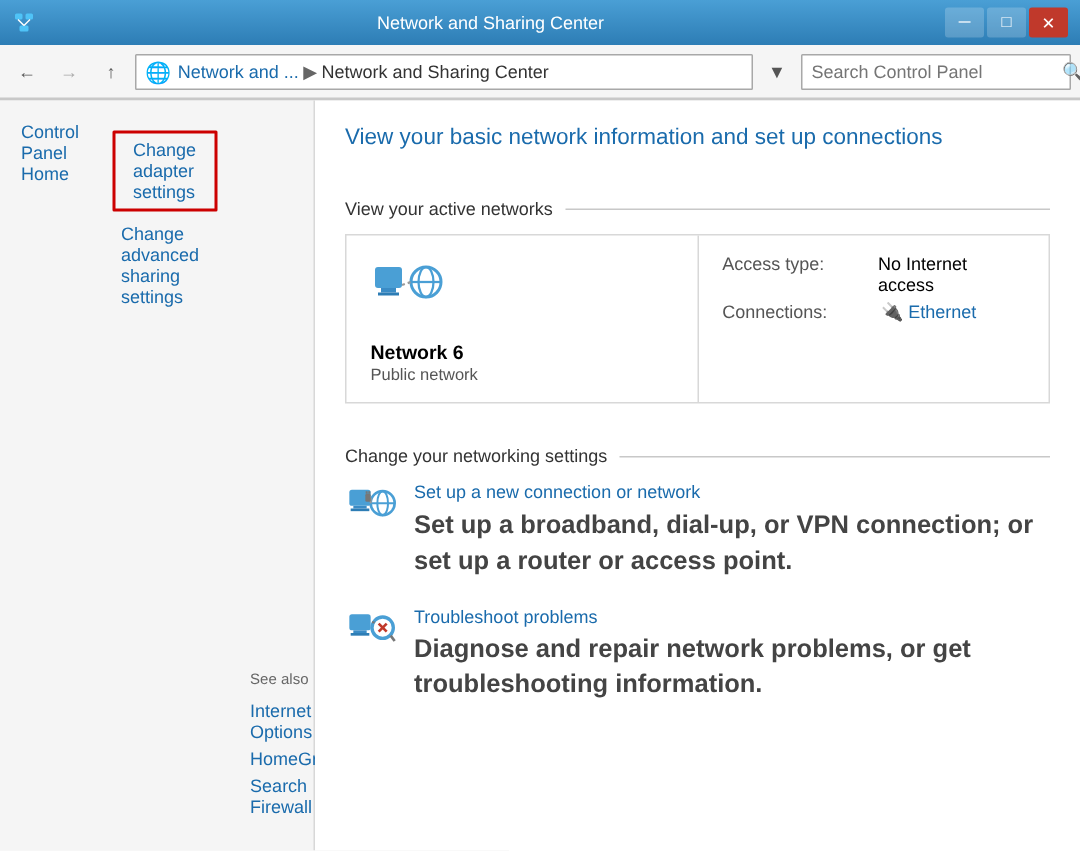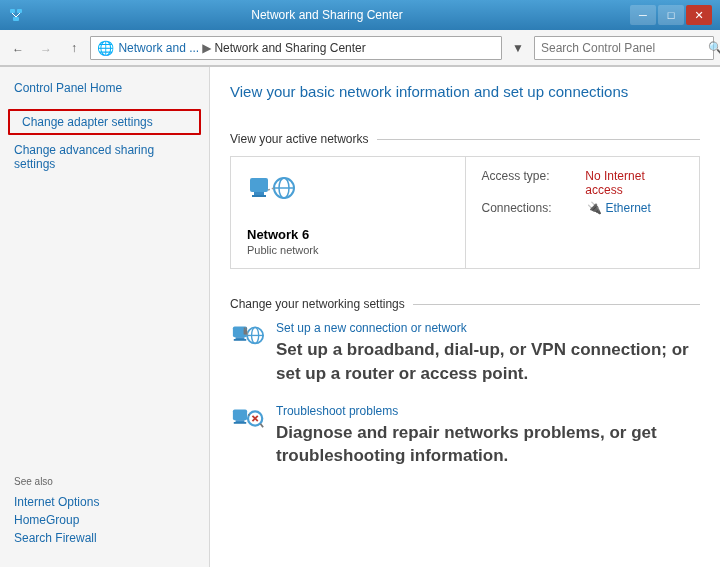--- a/index.html
+++ b/index.html
@@ -60,21 +60,21 @@
 
     
     .main-container { display: flex; height: calc(567px - 66px); }
 
     
     .sidebar {
       width: 210px; min-width: 210px;
       background: #f5f5f5;
       border-right: 1px solid #d8d8d8;
       padding: 10px 0;
-      display: flex; flex-direction: column;
+      display: flex; flex-direction: row;
     }
     .sidebar-link {
       display: block; padding: 4px 14px; color: #1a6bac; text-decoration: none;
       font-size: 12px; cursor: pointer;
     }
     .sidebar-link.active {
       border: 2px solid #cc0000; padding: 4px 12px;
       color: #1a6bac; text-decoration: none;
       display: block; margin: 2px 8px; border-radius: 1px;
     }
@@ -103,21 +103,21 @@
     }
     .network-left {
       flex: 1; padding: 12px 16px;
       border-right: 1px solid #d8d8d8;
     }
     .network-name { font-weight: bold; font-size: 13px; margin-bottom: 2px; }
     .network-type { font-size: 11px; color: #555; }
     .network-right { flex: 1; padding: 12px 16px; }
     .network-info-row { display: flex; gap: 16px; margin-bottom: 4px; font-size: 12px; }
     .info-label { color: #555; width: 90px; }
-    .info-value { color: #b91c1c; }
+    .info-value { color: #000000; }
     .info-value.link { color: #1a6bac; text-decoration: none; cursor: pointer; display: flex; align-items: center; gap: 3px; }
 
     .settings-list { margin-top: 4px; }
     .settings-item {
       display: flex; align-items: flex-start; gap: 10px; margin-bottom: 18px;
     }
     .settings-icon {
       width: 36px; height: 36px; min-width: 36px; display: flex; align-items: center; justify-content: center;
     }
     .settings-icon svg { width: 32px; height: 32px; }
@@ -267,18 +267,18 @@
             <circle cx="26" cy="14" r="8" fill="none" stroke="#4a9fd5" stroke-width="2.5"></circle>
             <line x1="32" y1="20" x2="35" y2="24" stroke="#777" stroke-width="2"></line>
             <line x1="20" y1="10" x2="18" y2="10" stroke="#777" stroke-width="1.5"></line>
 
             <line x1="23" y1="11" x2="29" y2="17" stroke="#c0392b" stroke-width="2"></line>
             <line x1="29" y1="11" x2="23" y2="17" stroke="#c0392b" stroke-width="2"></line>
           </svg>
         </div>
         <div class="settings-text">
           <a class="settings-link">Troubleshoot problems</a>
-          <span class="settings-desc">Diagnose and repair networks problems, or get troubleshooting information.</span>
+          <span class="settings-desc">Diagnose and repair network problems, or get troubleshooting information.</span>
         </div>
       </div>
     </div>
   </div>
 </div>
 
 </body></html>

